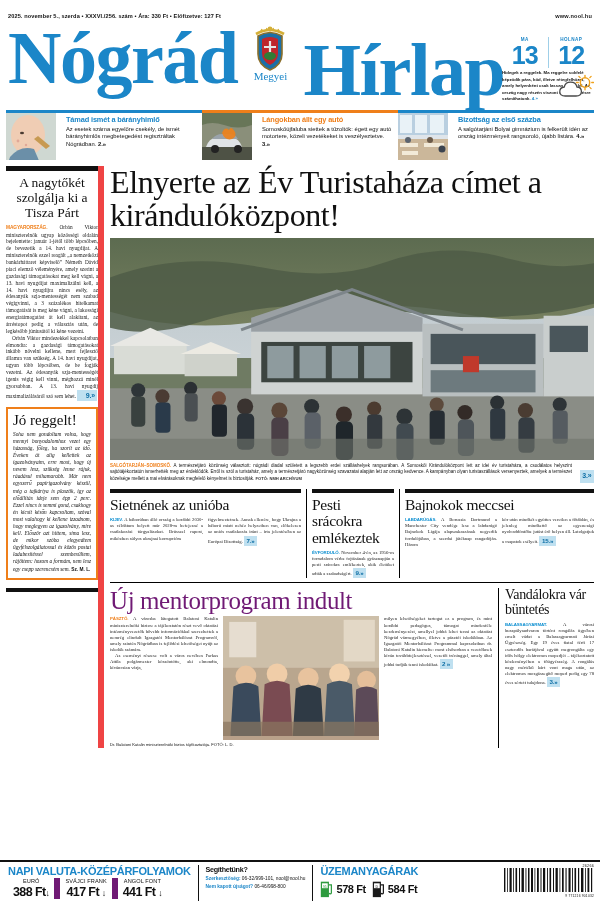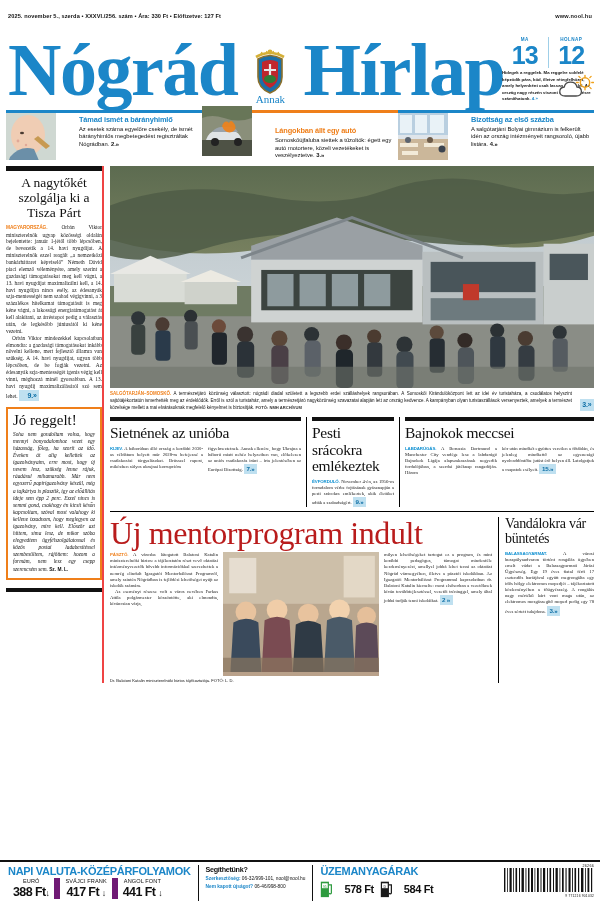--- a/index.html
+++ b/index.html
@@ -15,21 +15,21 @@
   
   .dateline-row {
     display: flex; align-items: baseline; justify-content: space-between;
     padding: 13px 8px 0 8px;
   }
   .dateline { font-size: 5.6px; letter-spacing: .1px; color: #111; font-weight: 700; }
   .weburl { font-size: 5.6px; font-weight: 700; color: #1a1a1a; letter-spacing:.2px; }
 
   
   .masthead { position: relative; height: 88px; padding: 0 8px; }
-  .mast-flex { display: flex; align-items: flex-end; }
+  .mast-flex { display: flex; align-items: flex-start; }
   .mast-title {
     font-family: "Liberation Serif", serif;
     font-size: 74px; line-height: 0.95; font-weight: 700;
     color: #1b86c8; letter-spacing: -1.5px;
   }
   .mast-left { margin-top: 4px; }
   .mast-right { margin-top: 16px; }
   .crest-wrap { width: 66px; text-align: center; padding-top: 6px; }
   .crest { width: 40px; height: 46px; margin: 0 auto; display:block; }
   .crest-sub {
@@ -50,34 +50,34 @@
   .w-text {
     font-size: 4.3px; line-height: 1.52; color: #111; font-weight: 700;
     text-align: left;
   }
   .w-text .pg { color: #1b86c8; }
   .w-icon { position: absolute; right: 0px; top: 4px; width: 36px; height: 26px; }
 
   
   .teasers { display: flex; margin: 3px 6px 0 6px; height: 50px; gap: 0; }
   .teaser { display: flex; flex: 1; border-top: 3px solid #1b86c8; }
-  .teaser.orange { border-top-color: #ef7f1a; align-items: flex-end; }
+  .teaser.orange { border-top-color: #ef7f1a; }
   .teaser-img { width: 50px; flex: none; overflow: hidden; position: relative; }
-  .teaser-txt { padding: 3px 4px 0 23px; flex: 1; min-width: 0; }
+  .teaser-txt { padding: 3px 4px 0 10px; flex: 1; min-width: 0; }
   .t-head {
     font-size: 7.4px; font-weight: 700; color: #1b86c8; line-height: 1.1;
     margin-bottom: 1.5px; letter-spacing: -.15px; white-space: nowrap;
   }
   .teaser.orange .t-head { color: #ef7f1a; }
   .t-body { font-size: 5.8px; line-height: 1.32; color: #111; }
   .t-body .pg { color: #111; font-weight: 700; }
 
   
   .main-wrap { display: flex; margin: 6px 6px 0 6px; }
-  .col-left { width: 98px; flex: none; border-right: 2px solid #ef4444; }
+  .col-left { width: 98px; flex: none; border-right: 6px solid #ef4444; }
   .col-right { flex: 1; padding-left: 6px; }
 
   .rule-blk { height: 5px; background: #111; margin-bottom: 4px; }
 
   .op-head {
     font-family: "Liberation Serif", serif;
     font-size: 13.5px; line-height: 1.12; color: #111; font-weight: 400;
     text-align: center; margin-bottom: 4px;
   }
   .op-body {
@@ -142,22 +142,22 @@
   .mini-body .pgbox { font-size: 6.2px; }
 
   .rule-thin { height: 1px; background: #000; margin-top: 4px; }
   .rule-blk2 { height: 4px; background: #111; }
 
   
   .mentor-wrap { display: flex; margin-top: 5px; }
   .mentor-main { flex: 1; padding-right: 6px; }
   .mentor-side { width: 96px; flex: none; border-left: 1px solid #000; padding-left: 6px; }
   .mentor-head {
-    font-family: "Liberation Serif", serif; font-size: 32px; line-height: 1.04;
-    color: #b91c1c; margin-bottom: 2px; letter-spacing: -.4px;
+    font-family: "Liberation Serif", serif; font-size: 25px; line-height: 1.04;
+    color: #701a75; margin-bottom: 2px; letter-spacing: -.4px;
   }
   .mentor-body { display: flex; gap: 5px; }
   .m-col { width: 108px; flex: none; }
   .m-photo { flex: 1; position: relative; overflow: hidden; background: #b9a18a; min-height: 118px; }
   .m-cap { font-size: 4.1px; color: #111; margin-top: 2px; line-height: 1.3; }
 
   
   .bottom {
     position: absolute; left: 0; bottom: 0; width: 600px; height: 44px;
     border-top: 2px solid #111; display: flex; align-items: stretch; padding: 0 6px;
@@ -167,21 +167,21 @@
   .b-title.dark { color: #111; font-size: 7.2px; }
   .cur-row { display: flex; align-items: flex-end; }
   .cur-cell { text-align: center; padding: 0 5px; }
   .cur-cell + .cur-cell { border-left: 6px solid #701a75; }
   .cur-name { font-size: 5.6px; color: #111; letter-spacing: .1px; margin-bottom: 1px; }
   .cur-val { font-size: 12.5px; font-weight: 700; color: #111; letter-spacing: -.6px; }
   .cur-val .arw { font-weight: 400; font-size: 9px; }
   .b-contact { font-size: 4.8px; line-height: 1.7; color: #111; }
   .b-contact b { color: #1b86c8; }
   .fuel-row { display: flex; align-items: center; gap: 6px; margin-top: 2px; }
-  .fuel-item { display: flex; align-items: center; gap: 11px; }
+  .fuel-item { display: flex; align-items: center; gap: 3px; }
   .fuel-val { font-size: 11px; font-weight: 700; color: #111; letter-spacing: -.4px; }
   .pump { width: 13px; height: 18px; }
   .barcode-wrap { margin-left: auto; display: flex; flex-direction: column; align-items: flex-end; padding-top: 2px; }
   .bc-num { font-size: 3.6px; color: #111; letter-spacing: .3px; }
   .bcode { height: 26px; width: 92px; }
   .bc-sub { font-size: 3.3px; color: #111; letter-spacing: .2px; }
   .vsep { width: 1px; background: #111; margin: 3px 0; }
 </style>
 </head>
 <body>
@@ -199,21 +199,21 @@
       <div class="crest-wrap">
         <svg class="crest" viewBox="0 0 40 46">
           <path d="M8 11 q12-7 24 0 l0 18 q0 11-12 16 q-12-5-12-16 Z" fill="#1b6fa8" stroke="#8b6f2a" stroke-width="1.6"></path>
           <path d="M12 14 q8-4 16 0 l0 14 q0 8-8 12 q-8-4-8-12 Z" fill="#c0262c"></path>
           <path d="M20 16 l0 18 M14 22 l12 0" stroke="#e8e8e8" stroke-width="2.2" fill="none"></path>
           <ellipse cx="20" cy="31" rx="6" ry="4" fill="#2f7d36"></ellipse>
           <path d="M6 9 q14-8 28 0" stroke="#d4af37" stroke-width="2.6" fill="none"></path>
           <circle cx="20" cy="4" r="2.4" fill="#d4af37"></circle>
           <path d="M10 8 l2-4 M30 8 l-2-4 M16 6 l1-3 M24 6 l-1-3" stroke="#d4af37" stroke-width="1.4"></path>
         </svg>
-        <div class="crest-sub">Annak</div>
+        <div class="crest-sub">Megyei</div>
       </div>
       <div class="mast-title mast-right">Hírlap</div>
     </div>
 
     <div class="weather">
       <div class="w-heads">
         <div class="w-cell">
           <div class="w-label">MA</div>
           <div class="w-temp">13</div>
         </div>
@@ -327,20 +327,21 @@
         <div class="jo-title">Jó reggelt!</div>
         <div class="jo-text">
           <span>Soha nem gondoltam volna, hogy mennyi bonyodalomhoz vezet egy házasság, főleg, ha szorít az idő. Éveken át alig kellettek az igazolványaim, erre most, hogy új nevem lesz, szükség lenne rájuk, ráadásul mihamarabb. Már nem egyszerű papírigazolvány készül, még a tajkártya is plasztik, így az előállítás ideje sem épp 2 perc. Ezzel nincs is semmi gond, csakhogy én kicsit későn kapcsoltam, szóval most valahogy ki kellene izzadnom, hogy meglegyen az igazolvány, mire kell. Először azt hittem, sima lesz, de mikor szóba elegyedtem ügyfélszolgálatossal és közös postai ladabesítéssel szembesültem, rájöttem: hozom a formám, nem lesz egy csepp szerencsém sem.</span> <span class="jo-sig">Sz. M. L.</span>
         </div>
       </div>
       <div class="rule-blk2" style="margin-top:8px;"></div>
     </div>
 
     <div class="col-right">
 
+      <div class="lead-head">Elnyerte az Év Turistaháza címet a kirándulóközpont!</div>
 
       <div class="lead-photo">
         <svg viewBox="0 0 480 222" width="100%" height="222" preserveAspectRatio="xMidYMid slice">
           <defs>
             <linearGradient id="sky" x1="0" y1="0" x2="0" y2="1">
               <stop offset="0" stop-color="#b9c4c9"></stop>
                 <stop offset="1" stop-color="#d7dde0"></stop>
             </linearGradient>
             <linearGradient id="hill" x1="0" y1="0" x2="0" y2="1">
               <stop offset="0" stop-color="#5c6b50"></stop>

